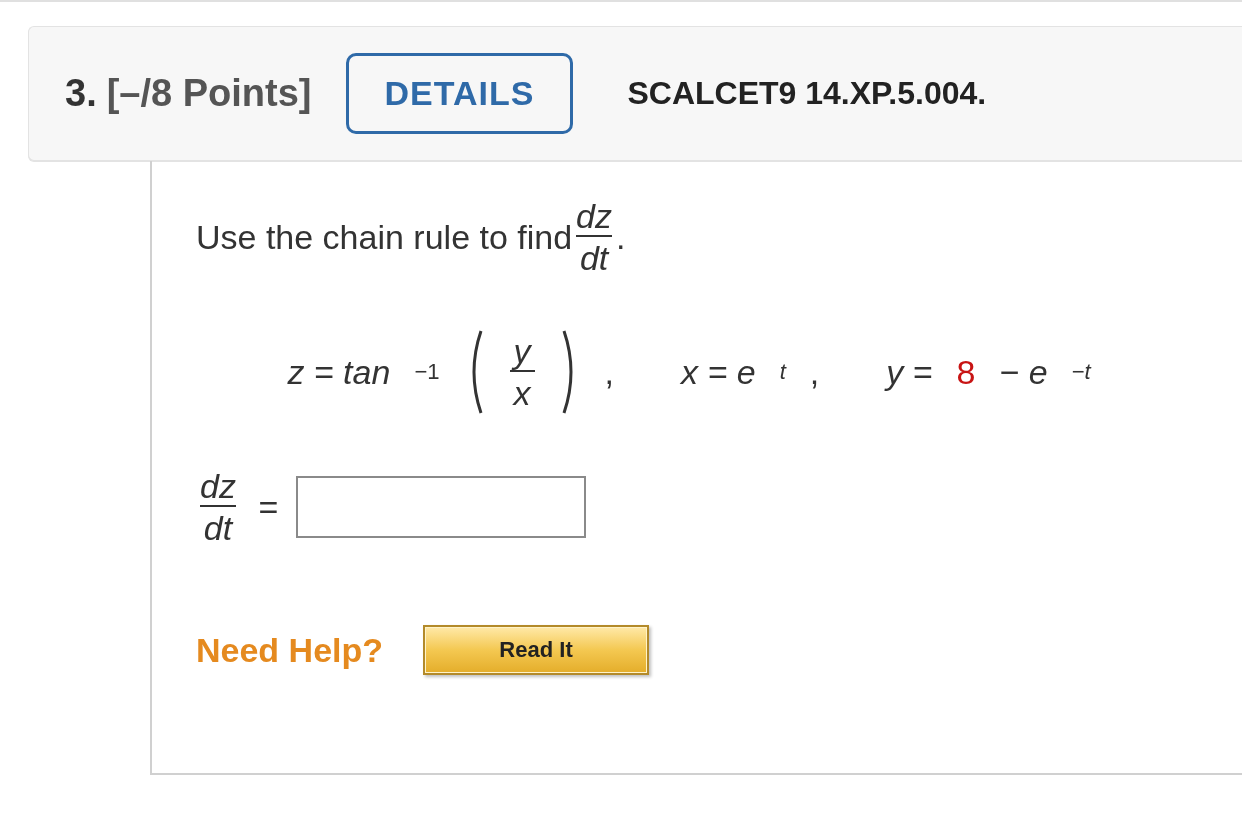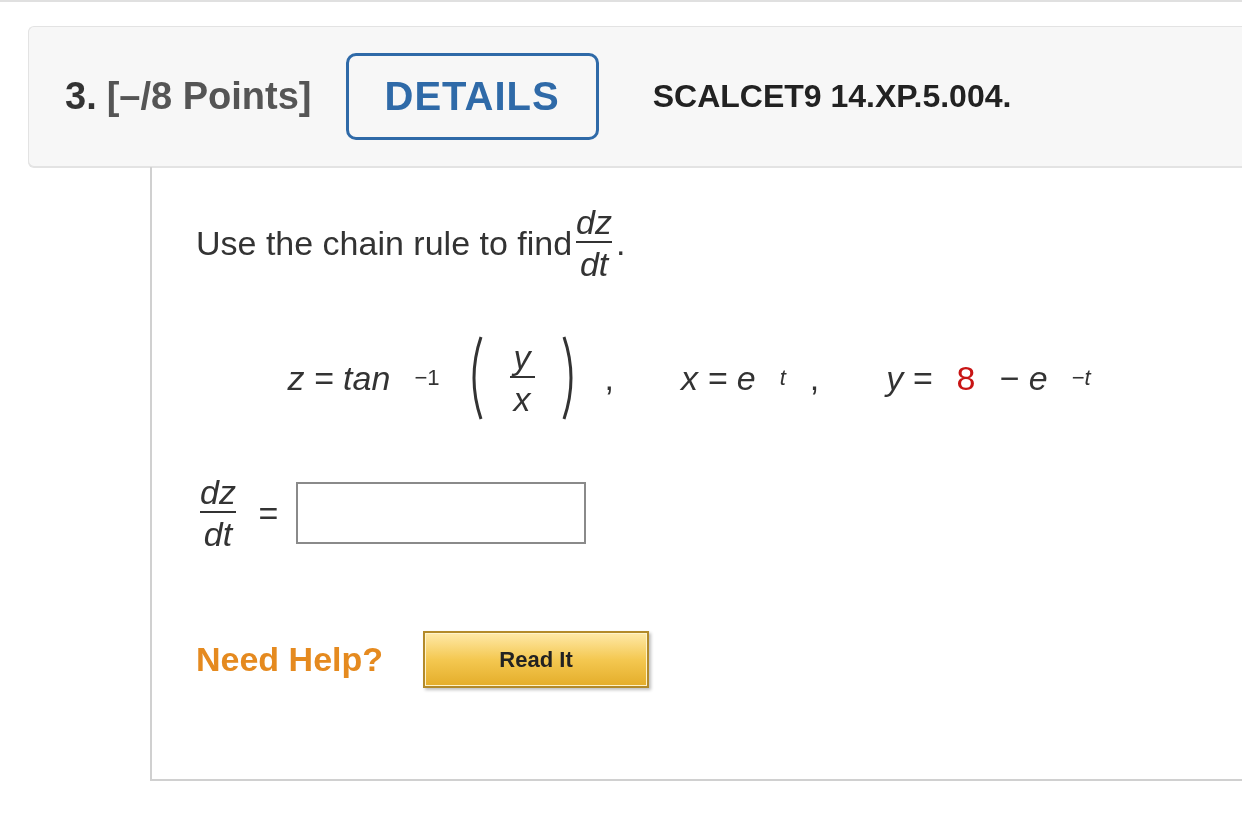--- a/index.html
+++ b/index.html
@@ -42,21 +42,21 @@
     font-size: 38px;
     font-weight: 700;
     color: #555;
   }
   .details-btn {
     border: 3px solid #2f6aa8;
     border-radius: 10px;
     background: #f7f7f7;
     color: #2f6aa8;
     font-weight: 700;
-    font-size: 40px;
+    font-size: 34px;
     letter-spacing: 1px;
     padding: 18px 36px;
     cursor: pointer;
     text-align: right;
   }
   .ref {
     font-size: 32px;
     font-weight: 700;
     color: #222;
     margin-left: 20px;
@@ -156,21 +156,21 @@
     align-items: center;
     gap: 40px;
   }
   .help-label {
     font-size: 34px;
     font-weight: 700;
     color: #e58a1f;
   }
   .readit-btn {
     width: 226px;
-    height: 57px;
+    height: 50px;
     border: 2px solid #b38a2a;
     background: linear-gradient(#ffe9a8, #f4c851 50%, #e4ad2a);
     font-weight: 700;
     font-size: 22px;
     color: #222;
     cursor: pointer;
     box-shadow: inset 0 0 0 1px #fff3c9, 2px 2px 3px rgba(0,0,0,0.25);
   }
 </style>
 </head>

